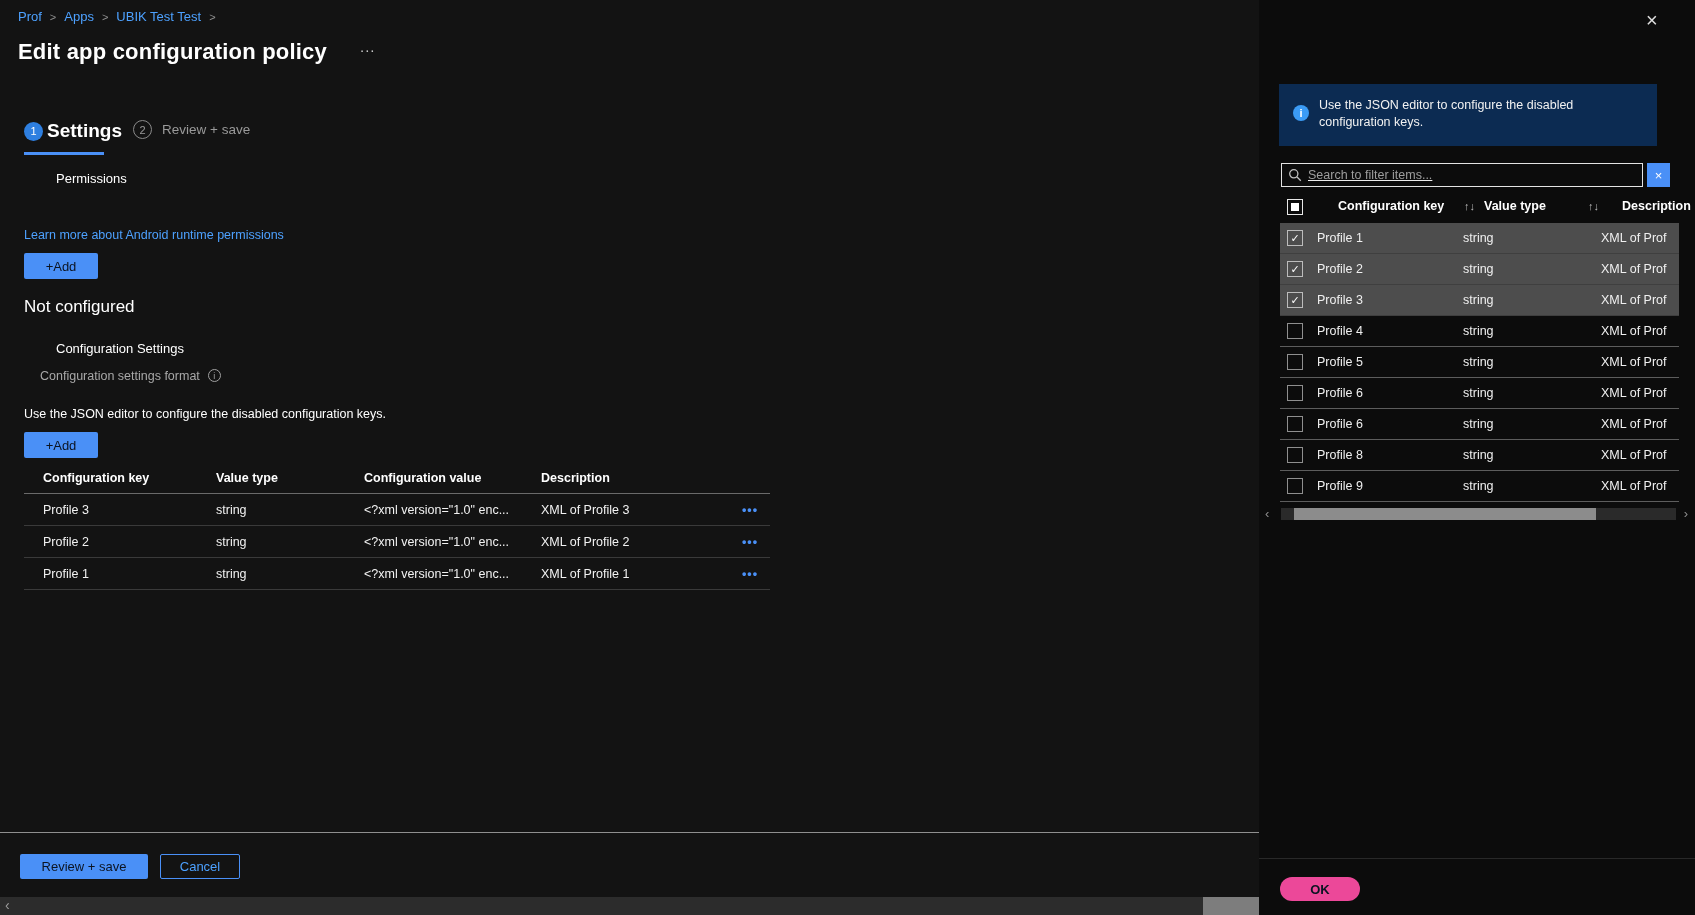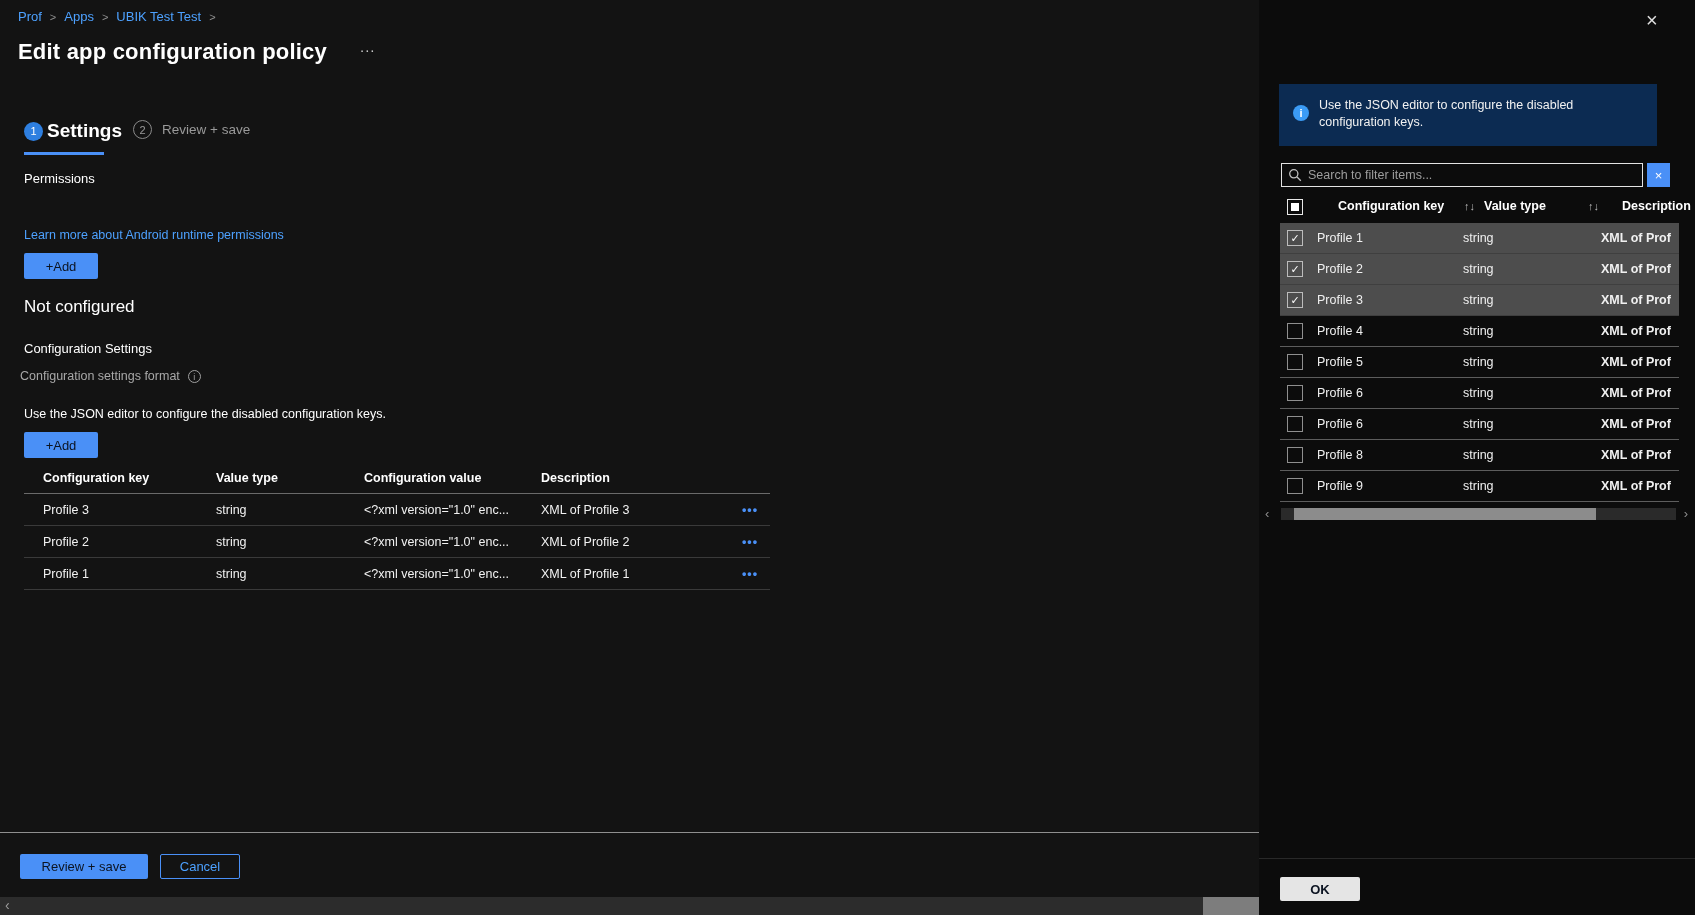--- a/index.html
+++ b/index.html
@@ -22,33 +22,33 @@
   .tab-num { width:19px; height:19px; border-radius:50%; font-size:11px; display:flex;
              align-items:center; justify-content:center; }
   .tab1 { left:24px; top:120px; }
   .tab1 .tab-num { background:#2e7fe0; color:#fff; }
   .tab1 .tab-label { color:#fff; font-weight:700; font-size:19px; margin-left:4px; }
   .tab2 { left:133px; top:120px; }
   .tab2 .tab-num { border:1px solid #8a8a8a; color:#9a9a9a; }
   .tab2 .tab-label { color:#9a9a9a; font-size:13.5px; margin-left:10px; }
   .tab-underline { left:24px; top:152px; width:80px; height:3px; background:#4a90f7; }
 
-  .sec-heading { font-size:13px; color:#fff; }
+  .sec-heading { font-size:13px; color:#fff;margin-left:32px; }
   .perm-head { left:24px; top:171px; }
   .perm-desc { left:24px; top:195px; font-size:12.5px; color:#e6e6e6; }
   .perm-link { left:24px; top:228px; font-size:12.5px; color:#4da1ff; cursor:pointer; }
 
   .btn-add { width:74px; height:26px; background:#4a90f7; color:#0c1422; font-size:13px;
              border:none; border-radius:2px; cursor:pointer; }
   .add1 { left:24px; top:253px; }
   .add2 { left:24px; top:432px; }
   .not-config { left:24px; top:297px; font-size:17px; }
   .cfg-head { left:24px; top:341px; }
 
-  .fmt-label { left:20px; top:369px; font-size:12.5px; color:#a8a8a8; display:flex; align-items:flex-end; }
+  .fmt-label { left:40px; top:369px; font-size:12.5px; color:#a8a8a8; display:flex; align-items:flex-start; }
   .i-circ { display:inline-flex; width:13px; height:13px; border:1px solid #a0a0a0; border-radius:50%;
             color:#a0a0a0; font-size:9px; align-items:center; justify-content:center; margin-left:8px;
             font-style:normal; }
   .dropdown { left:280px; top:360px; width:490px; height:29px; border:1px solid #c9c9c9;
               background:#131313; cursor:pointer; }
   .dd-value { position:absolute; left:12px; top:6px; font-size:13px; color:#fff; }
   .dd-chev { position:absolute; right:14px; top:8px; width:9px; height:9px;
              border-right:1.6px solid #e8e8e8; border-bottom:1.6px solid #e8e8e8;
              transform:rotate(45deg); }
   .json-note { left:24px; top:407px; font-size:12.5px; }
@@ -82,21 +82,21 @@
   .info-icon { position:absolute; left:14px; top:21px; width:16px; height:16px; border-radius:50%;
                background:#3b9bf5; color:#fff; font-size:11px; font-weight:700;
                display:flex; align-items:center; justify-content:center; }
   .info-text { position:absolute; left:40px; top:13px; width:312px; font-size:12.5px; line-height:17px;
                color:#f2f2f2; }
 
   .search-box { left:22px; top:163px; width:362px; height:24px; border:1px solid #e3e3e3;
                 display:flex; align-items:center; }
   .search-box svg { margin-left:6px; flex:none; }
   .search-input { flex:1; background:transparent; border:none; outline:none; color:#eee;
-                  font-size:12.5px; padding:0 6px; font-family:inherit; }
+                  font-size:12.5px; padding:0 6px; font-family:inherit;text-decoration:underline; }
   .search-input::placeholder { color:#9d9d9d; }
   .clear-btn { left:388px; top:163px; width:23px; height:24px; background:#4a90f7; color:#fff;
                border:none; font-size:13px; cursor:pointer; line-height:1; }
 
   .cb { width:16px; height:16px; border:1px solid #8f8f8f; display:flex; align-items:center;
         justify-content:center; flex:none; }
   .cb.head { border-color:#e8e8e8; }
   .ind-mark { width:8px; height:8px; background:#fff; }
   .cb.checked { border-color:#bcbcbc; color:#fff; font-size:11px; }
 
@@ -104,31 +104,31 @@
   .p-thead .cb { position:absolute; left:7px; top:7px; cursor:pointer; }
   .p-col { position:absolute; top:7px; cursor:pointer; }
   .sort-ic { position:absolute; top:8px; color:#b9b9b9; font-size:11px; font-weight:400; cursor:pointer; }
 
   .p-rows { left:21px; top:223px; width:399px; overflow:hidden; }
   .p-row { position:relative; height:31px; font-size:12.5px; color:#f0f0f0; cursor:pointer;
            border-bottom:1px solid #5d5d5d; }
   .p-row.sel { background:#4d4d4d; border-bottom:1px solid #3f3f3f; }
   .p-row .cb { position:absolute; left:7px; top:7px; }
   .p-cell { position:absolute; top:8px; white-space:nowrap; }
-  .pc-key { left:37px; } .pc-type { left:183px; } .pc-desc { left:321px;font-weight:bold; }
+  .pc-key { left:37px; } .pc-type { left:183px; } .pc-desc { left:321px; }
 
   .p-hscroll { left:0; top:506px; width:436px; height:16px; }
   .ph-track { position:absolute; left:22px; top:2px; width:395px; height:12px; background:#2a2a2a; }
   .ph-thumb { position:absolute; left:35px; top:2px; width:302px; height:12px; background:#8c8c8c; cursor:grab; }
   .ph-chev { position:absolute; top:0; font-size:13px; color:#8d8d8d; line-height:15px; cursor:pointer; }
   .ph-l { left:6px; } .ph-r { right:7px; }
 
   .p-footline { left:0; top:858px; width:436px; height:1px; background:rgba(255,255,255,.12); }
-  .btn-ok { left:21px; top:877px; width:80px; height:24px; background:#e5e5e5; color:#0c1422;
-            font-size:13px; font-weight:700; border:none; border-radius:2px; cursor:pointer; }
+  .btn-ok { left:21px; top:877px; width:80px; height:24px; background:#ec4899; color:#0c1422;
+            font-size:13px; font-weight:700; border:none; border-radius:12px; cursor:pointer; }
 </style>
 </head>
 <body>
 
 <div class="page">
 
   <div class="abs breadcrumb">
       <span class="bc-link">Prof</span>
       <span class="bc-sep">&gt;</span>
       <span class="bc-link">Apps</span>

